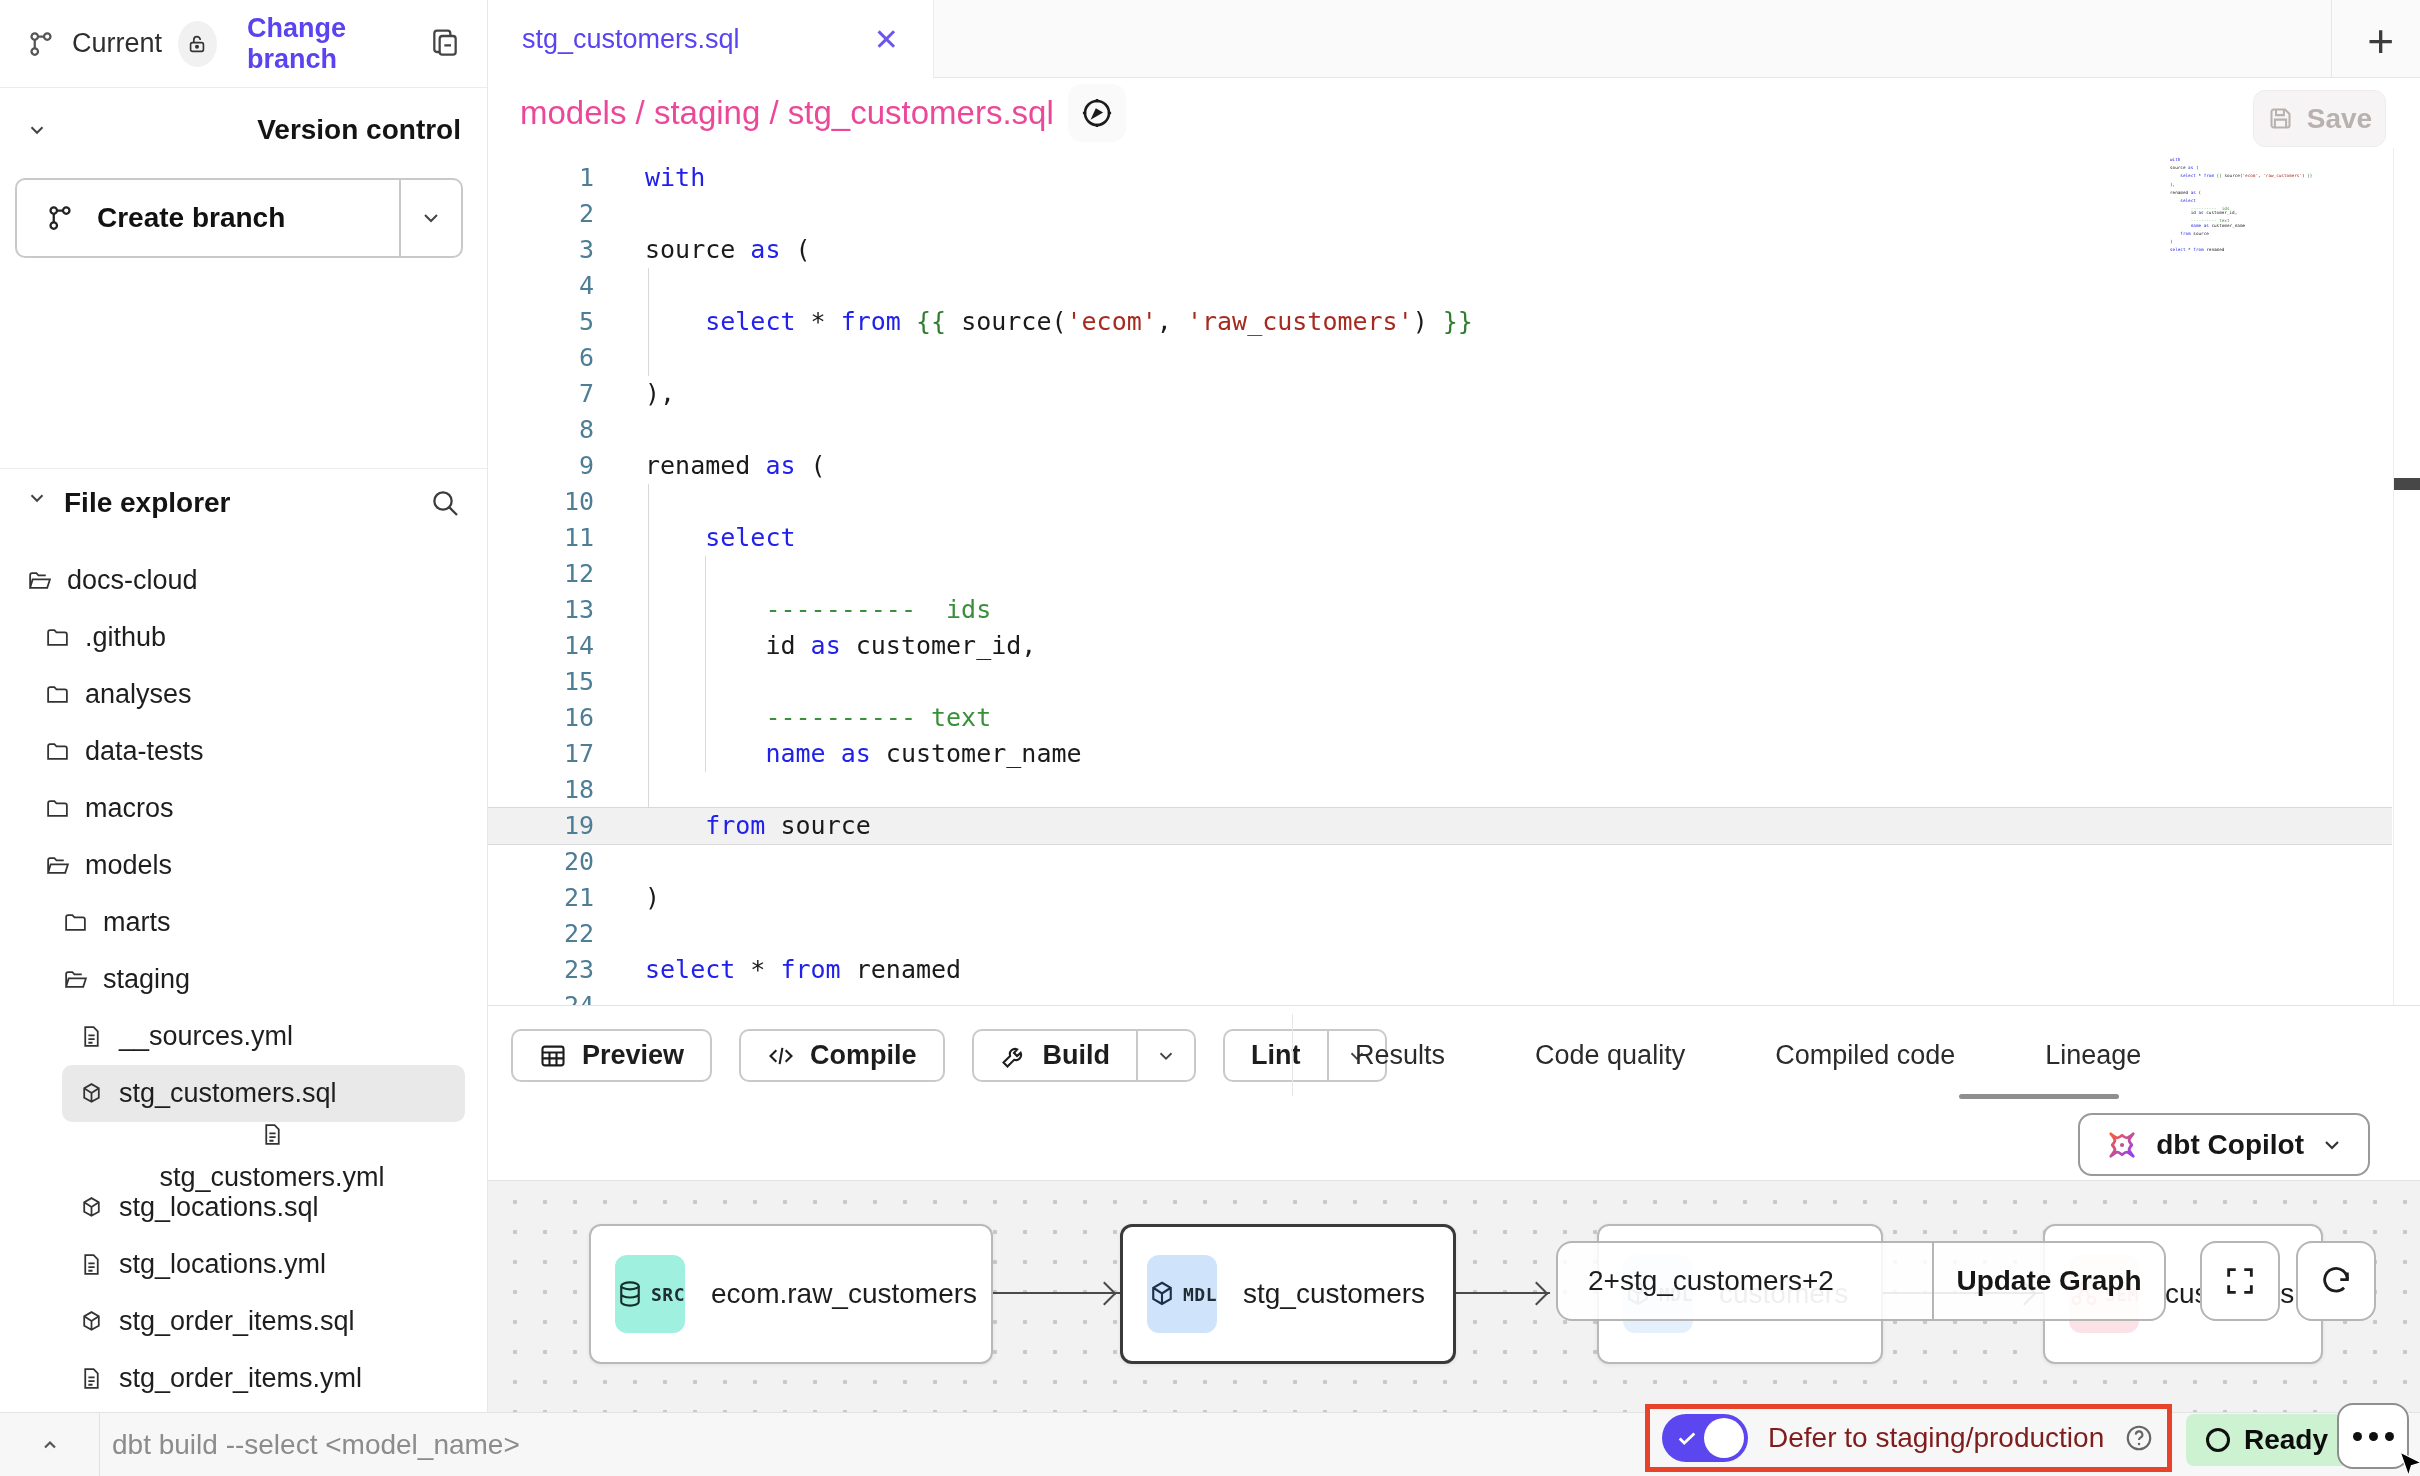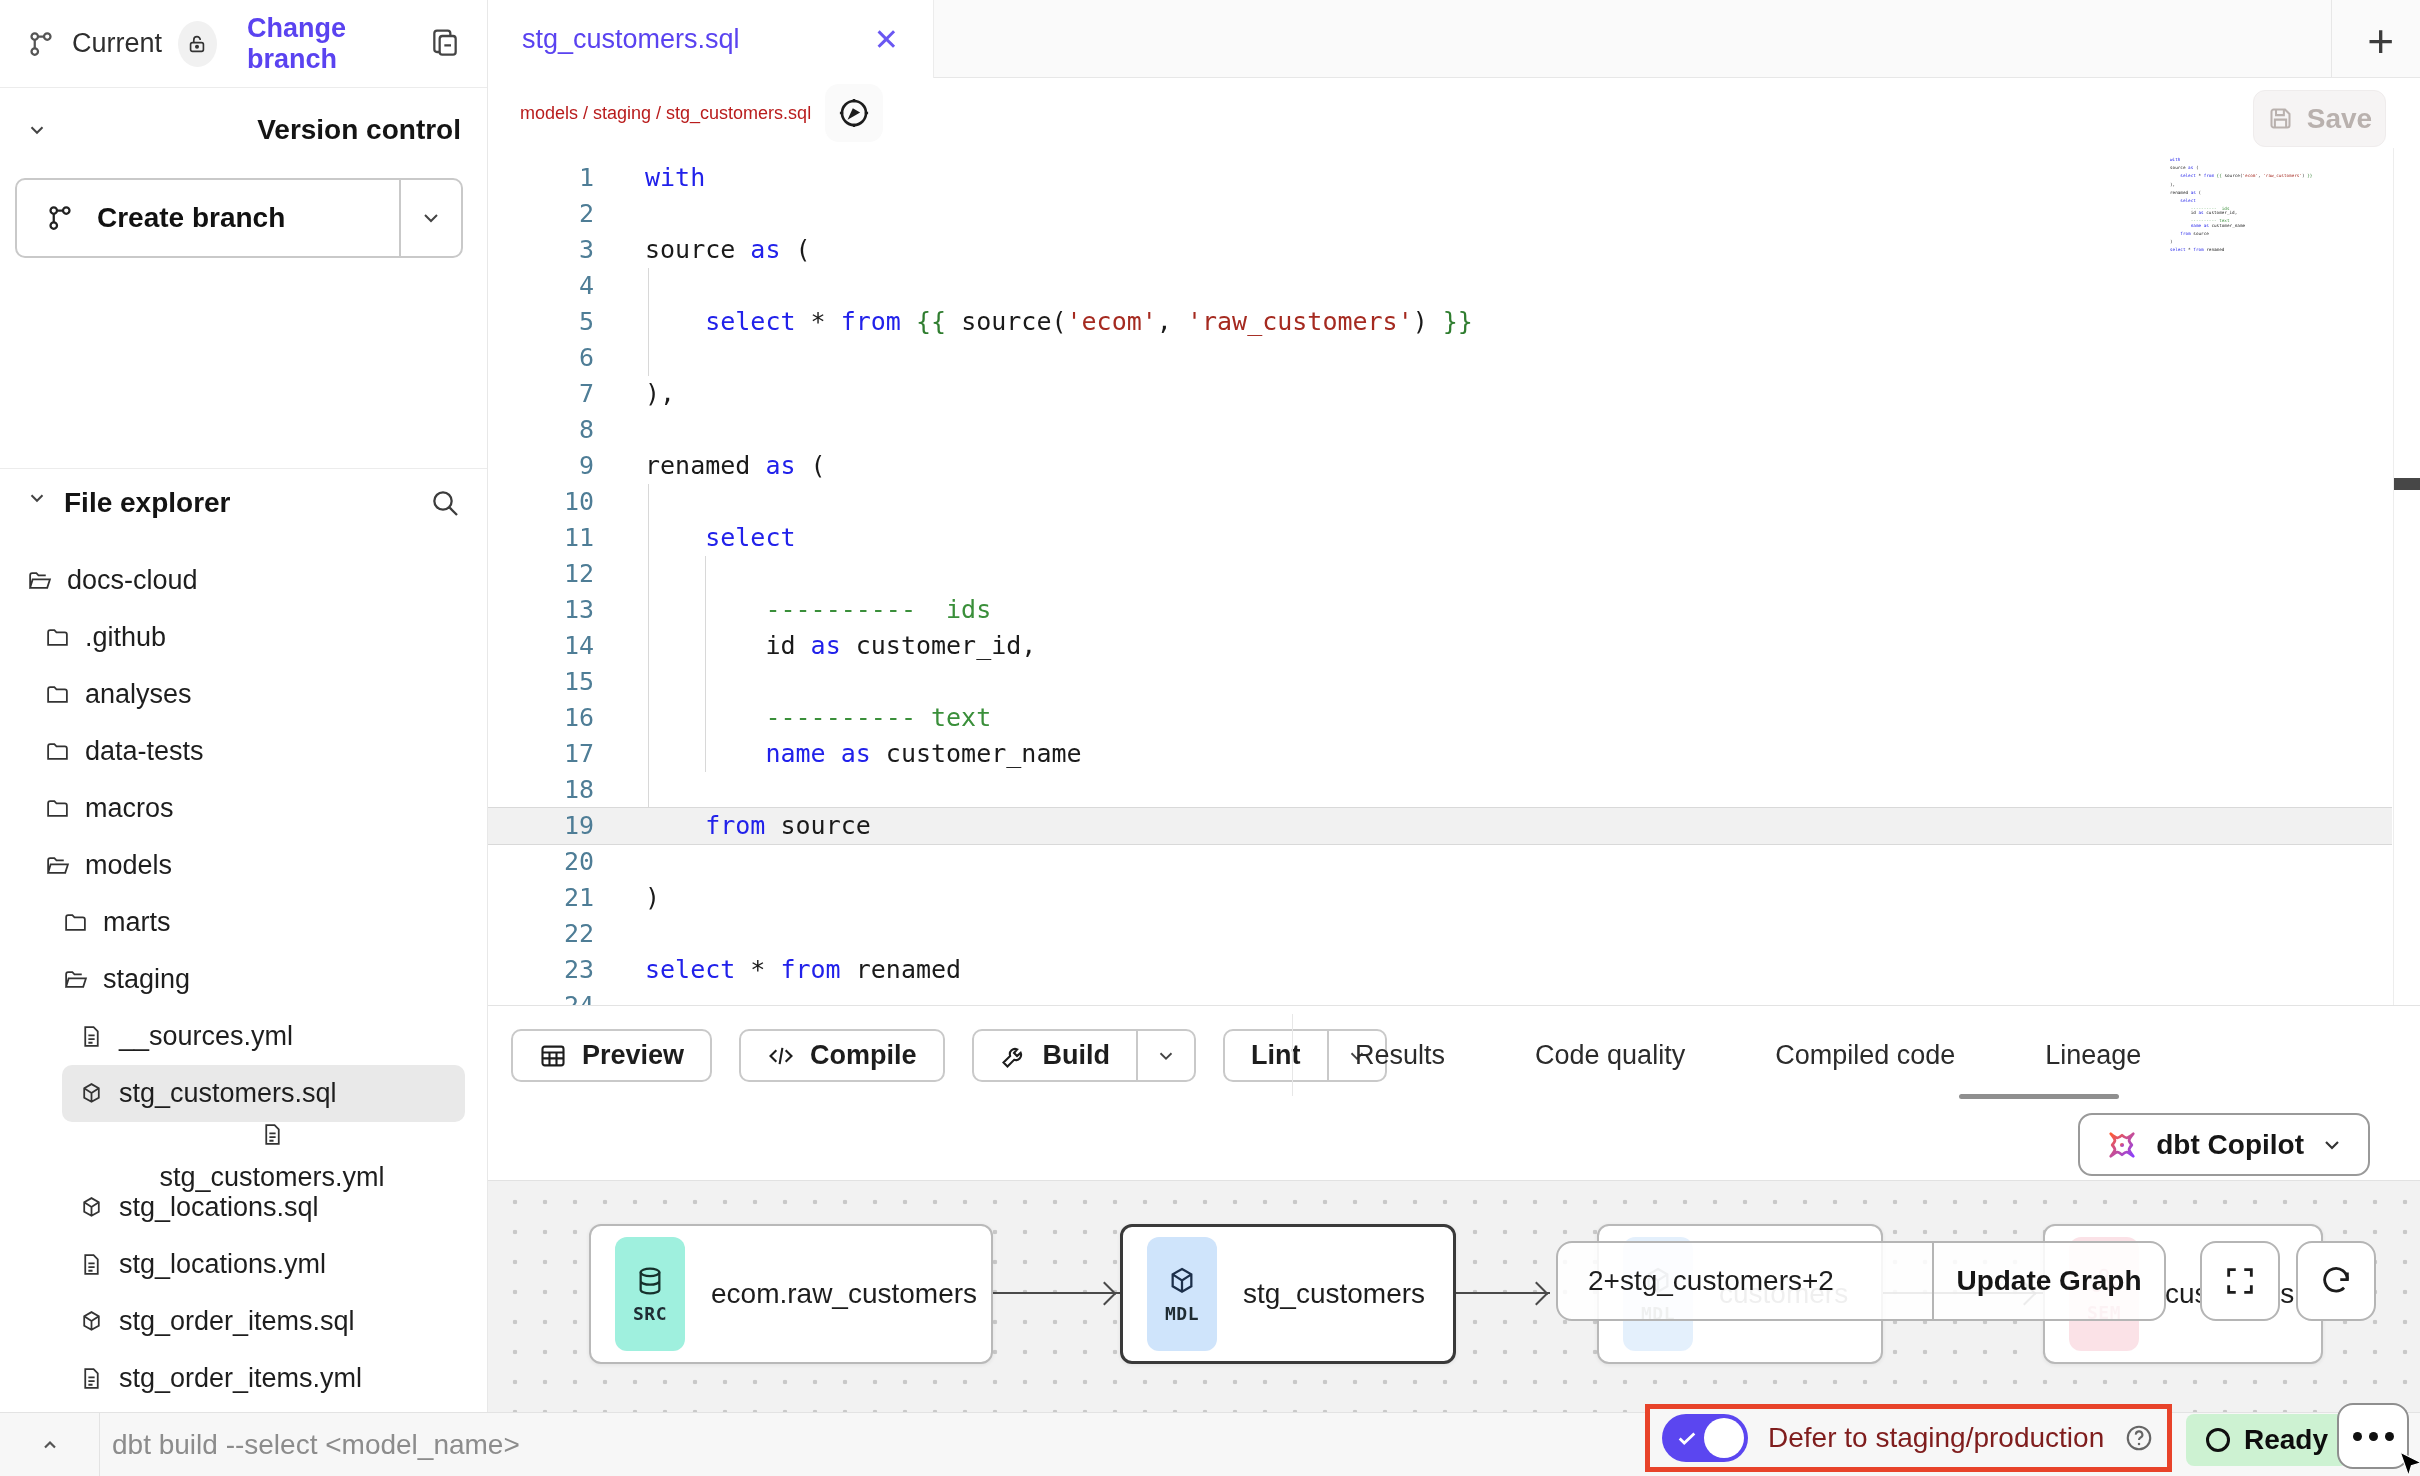--- a/index.html
+++ b/index.html
@@ -42,21 +42,21 @@
 
   .tabbar{ position:relative; height:78px; background:#fafafa; border-bottom:1px solid #e7e7e7; }
   .tab-active{ position:absolute; left:0; top:0; width:446px; height:78px; background:#fff;
                border-right:1px solid #ececec; display:flex; align-items:center; padding:0 34px; }
   .tab-active .tlabel{ font-size:27px; font-weight:500; color:#5a43f0; }
   .tab-close{ margin-left:auto; font-size:30px; color:#6a57f2; cursor:pointer; }
   .tab-divider{ position:absolute; left:1843px; top:0; height:78px; border-left:1px solid #e7e7e7; }
   .tab-plus{ position:absolute; right:26px; top:14px; font-size:46px; font-weight:300; color:#3c3c3c; cursor:pointer; }
 
   .crumb-bar{ position:relative; height:70px; background:#fff; display:flex; align-items:center; padding-left:32px; }
-  .crumb{ font-size:18px; color:#b91c1c; }
+  .crumb{ font-size:33px; color:#ec4899; }
   .copilot-chip{ width:58px; height:58px; margin-left:14px; border-radius:14px; background:#fafafa;
                  display:flex; align-items:center; justify-content:center; cursor:pointer; }
   .save-btn{ position:absolute; right:34px; top:12px; width:133px; height:57px; background:#f6f4f4;
              border:1px solid #efecec; border-radius:12px; display:flex; align-items:center; justify-content:center;
              gap:13px; font-size:28px; font-weight:bold; color:#b9b1ae; }
 
   .editor{ position:absolute; left:0; top:148px; width:1932px; height:857px; background:#fff;
            font-family:"DejaVu Sans Mono", monospace; font-size:25px; overflow:hidden; }
   .active-band{ position:absolute; left:0; right:28px; height:38px; background:#f1f1f1;
                 border-top:1px solid #d9d9d9; border-bottom:1px solid #d9d9d9; }
@@ -92,21 +92,21 @@
 
   
   .lineage{ position:absolute; left:0; top:1180px; width:1932px; height:232px; background:#f2f2f2;
             background-image:radial-gradient(circle, #c9c9c9 2px, transparent 2.6px);
             background-size:30px 30px; background-position:12px 6px;
             border-top:1px solid #e2e2e2; overflow:hidden; }
   .lnode{ position:absolute; top:43px; height:140px; background:#fff; border:2px solid #b9b9b9;
           border-radius:12px; display:flex; align-items:center; gap:26px; padding:0 24px;
           box-shadow:0 1px 4px rgba(0,0,0,.07); }
   .lnode .nlabel{ font-size:28px; color:#1d1d1d; white-space:nowrap; }
-  .lbadge{ width:70px; height:114px; border-radius:12px; display:flex; flex-direction:column;
+  .lbadge{ width:70px; height:78px; border-radius:12px; display:flex; 
            align-items:center; justify-content:center; gap:6px; flex:0 0 auto; }
   .lbadge .btxt{ font-size:18px; font-weight:bold; letter-spacing:.5px; color:#1f2c33;
                  font-family:"DejaVu Sans Mono", monospace; }
   .node-src{ left:101px; width:404px; }
   .node-mdl{ left:632px; width:336px; border:3.5px solid #3a3a3a; }
   .node-dim1{ left:1109px; width:286px; }
   .node-dim2{ left:1555px; width:280px; }
   .b-src{ background:#9ff0de; } .b-mdl{ background:#cfe4fb; }
   .b-sem{ background:#f8ccd5; } .b-sem .btxt{ color:#d8506a; }
   .lline{ position:absolute; top:111px; border-top:2.5px solid #4a4a4a; }

